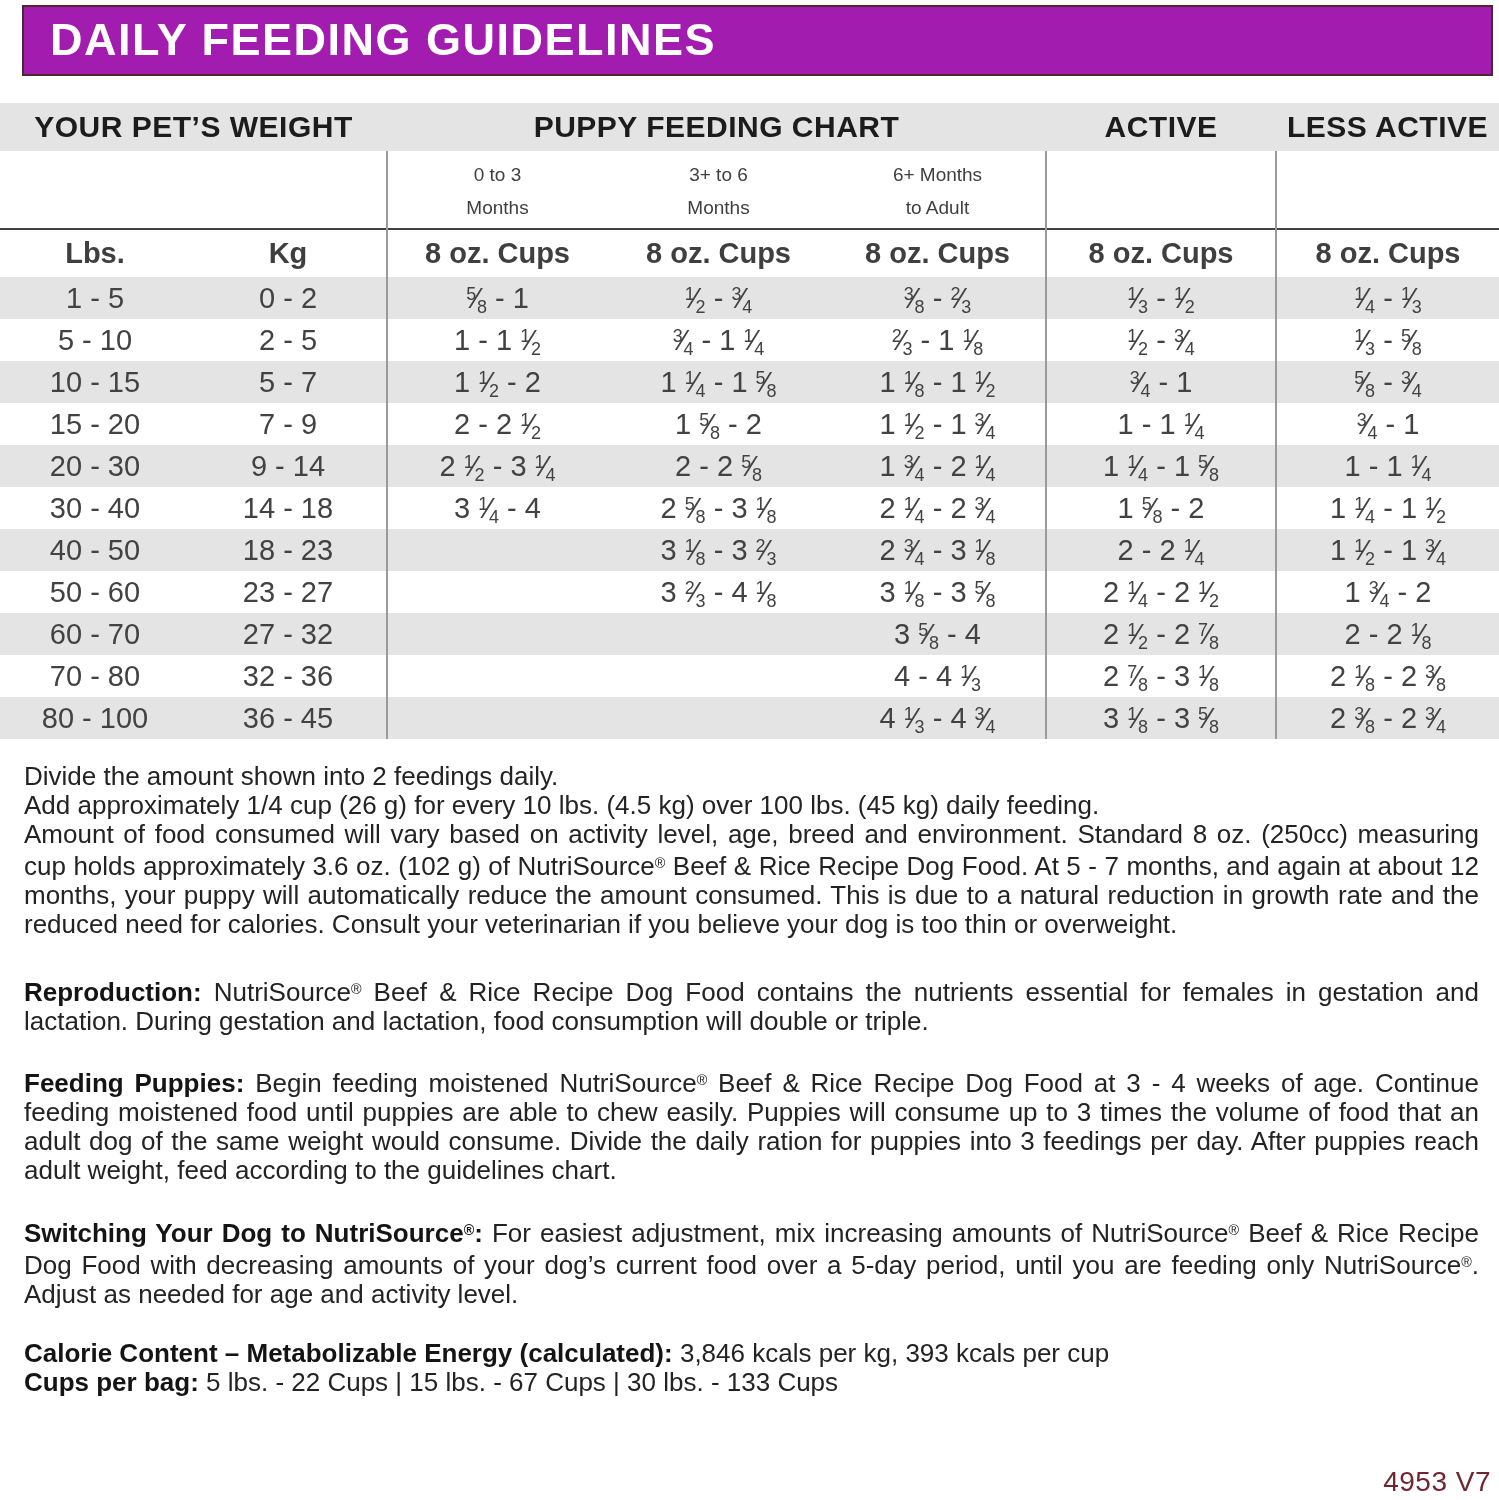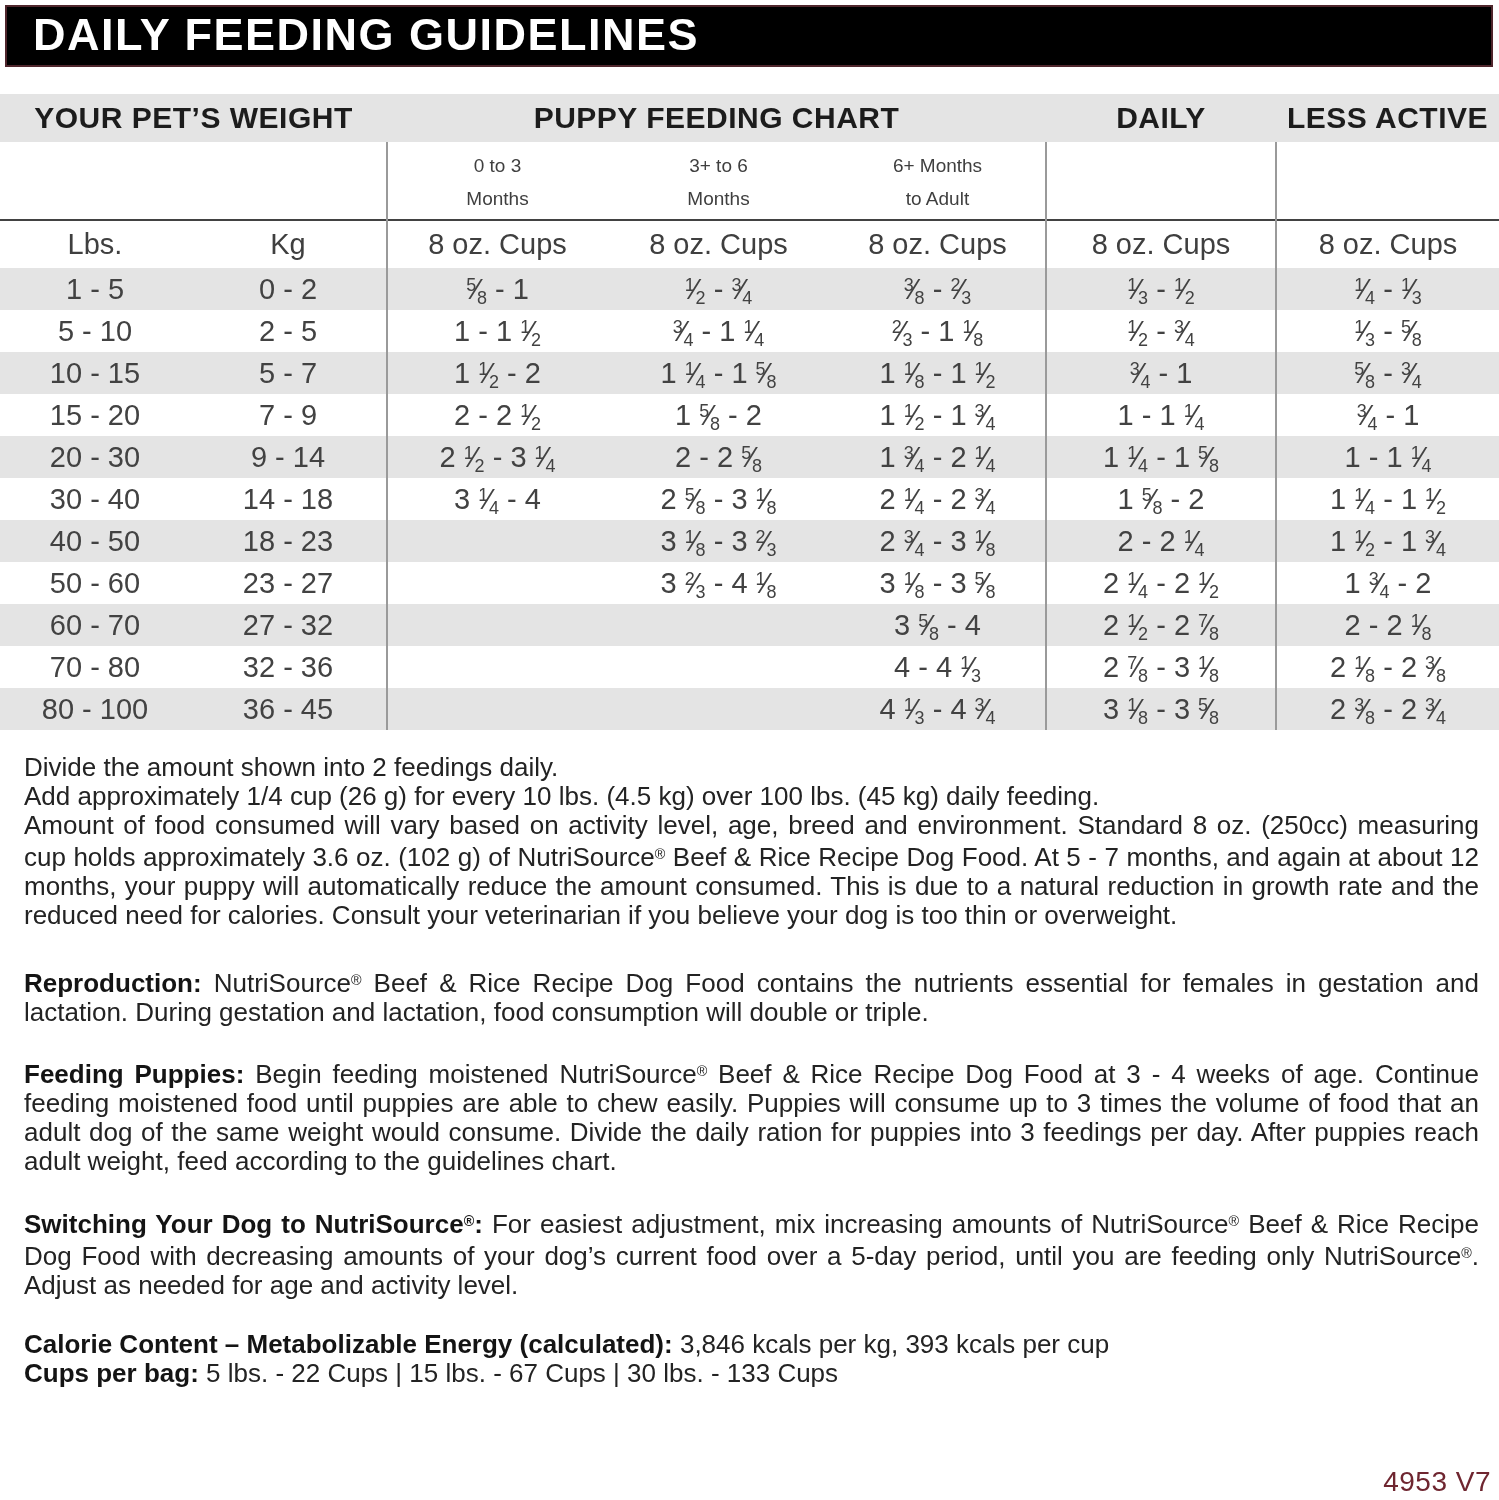--- a/index.html
+++ b/index.html
@@ -7,23 +7,23 @@
   body {
     width:1499px; height:1500px;
     background:#fff;
     font-family:"Liberation Sans","DejaVu Sans",sans-serif;
     color:#262626;
     position:relative;
     overflow:hidden;
   }
   
   .banner {
-    margin:5px 6px 0 5px;
-    height:62px;
-    background:#000000;
+    margin:5px 6px 0 22px;
+    height:71px;
+    background:#a21caf;
     border:2px solid #4f262c;
     display:flex; align-items:center;
   }
   .banner h1 {
     margin:0; padding:0 0 2px 26px;
     font-size:45px; font-weight:700; letter-spacing:1.5px;
     color:#ffffff; white-space:nowrap;
   }
   
   table.feed {
@@ -35,21 +35,21 @@
     background:#e4e4e4; height:48px;
     font-size:30px; font-weight:700; color:#1c1c1c; letter-spacing:.5px;
   }
   .feed .age-row td {
     height:78px; vertical-align:top; padding-top:7px;
     font-size:19px; line-height:33px; color:#3f3f3f;
     white-space:pre-line;
   }
   .feed .units td {
     height:48px; border-top:2px solid #424242;
-    font-size:29px; color:#3f3f3f; vertical-align:middle;
+    font-size:29px; color:#3f3f3f; vertical-align:middle;font-weight:bold;
   }
   .feed tbody td {
     height:42px; font-size:29px; color:#424242; vertical-align:middle;
   }
   .feed tbody tr:nth-child(odd) td { background:#e4e4e4; }
   .vr { border-right:2px solid #9a9a9a; }
   
   .fn { font-size:.62em; vertical-align:.45em; line-height:0; }
   .fd { font-size:.62em; vertical-align:-.28em; line-height:0; }
   .fs { margin:0 -2px; }
@@ -85,21 +85,21 @@
     <col style="width:220px">
       <col style="width:223px">
       <col style="width:216px">
     <col style="width:230px">
       <col style="width:223px">
   </colgroup>
   <thead>
     <tr>
       <th class="gh" colspan="2">YOUR PET’S WEIGHT</th>
       <th class="gh" colspan="3">PUPPY FEEDING CHART</th>
-      <th class="gh">DAILY</th>
+      <th class="gh">ACTIVE</th>
       <th class="gh">LESS ACTIVE</th>
     </tr>
     <tr class="age-row">
       <td colspan="2" class="vr"></td>
       <td>0 to 3
 Months</td>
       <td>3+ to 6
 Months</td>
       <td class="vr">6+ Months
 to Adult</td>

